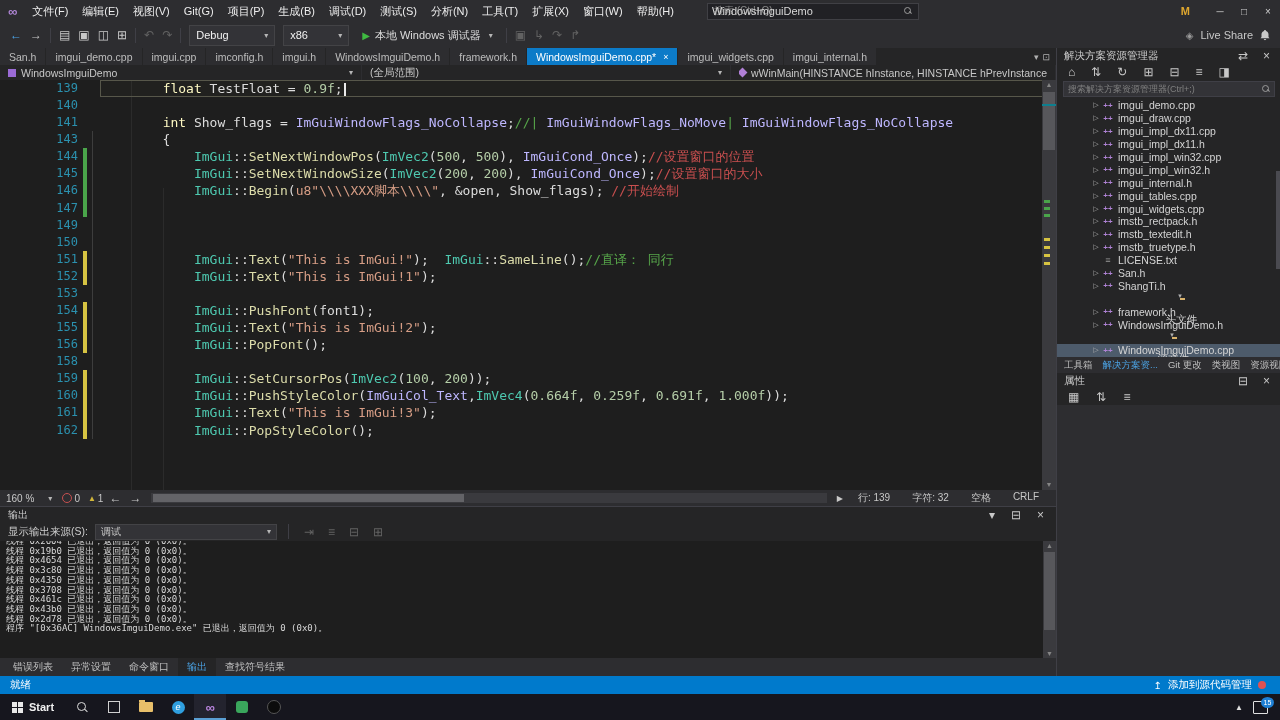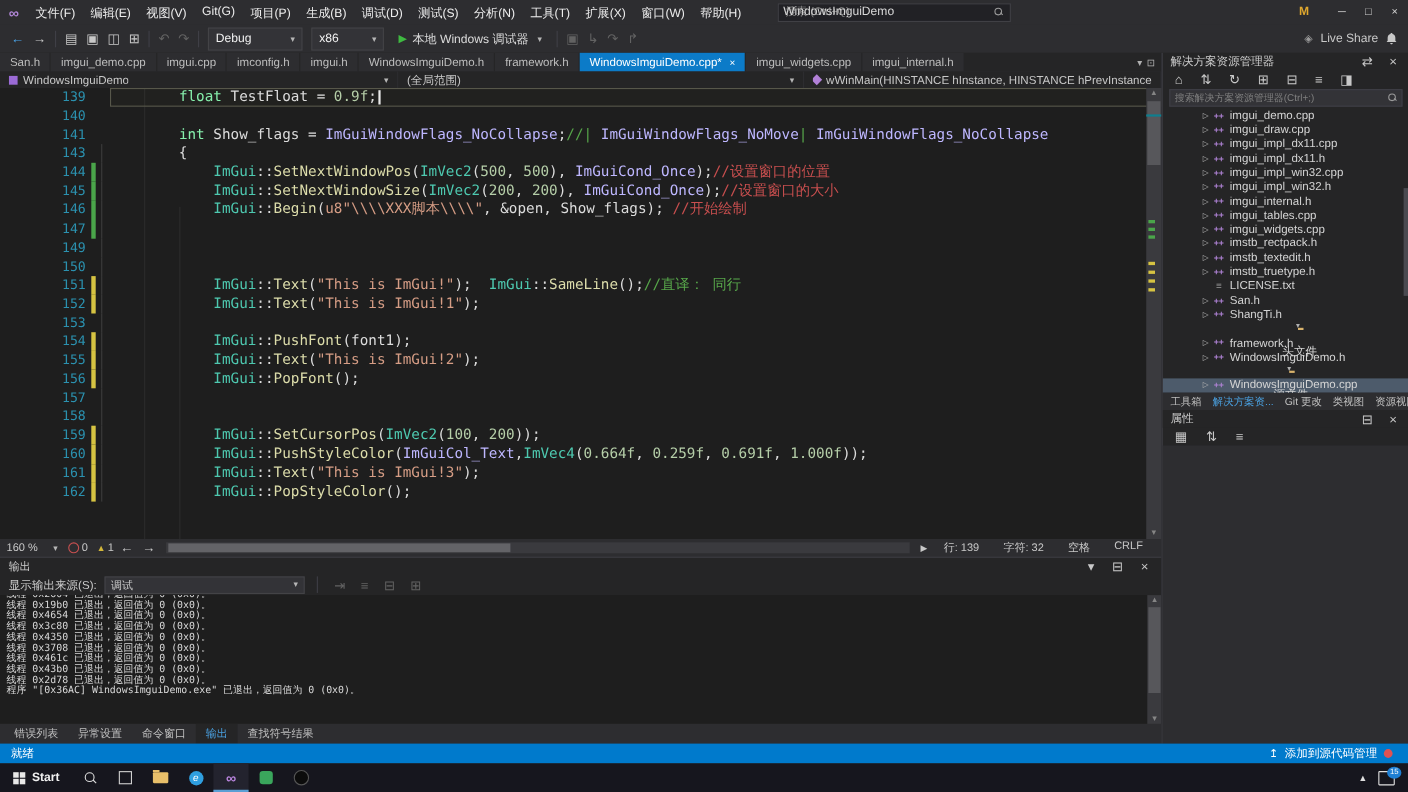--- a/index.html
+++ b/index.html
@@ -59,21 +59,21 @@
   .chg{flex:0 0 4px;margin-left:5px;}
   .chg-green{background:#4aa54a;}
   .chg-yellow{background:#d6c342;}
   .fold{flex:0 0 13px;position:relative;}
   .fold-box{position:absolute;left:1px;top:4px;width:9px;height:9px;border:1px solid #858585;background:#1e1e1e;
     color:#c8c8c8;font-size:9px;line-height:8px;text-align:center;}
   .fold-line::after{content:'';position:absolute;left:5px;top:0;bottom:0;width:1px;background:#3d3d3d;}
   .code-text{flex:1;white-space:pre;font-size:13px;color:#dcdcdc;}
   .current-line .code-text{outline:1px solid #57574a;outline-offset:-1px;background:rgba(90,90,50,0.07);}
   .caret{display:inline-block;width:2px;height:13px;background:#eaeaea;vertical-align:middle;margin-left:1px;}
-  .tk-pl{color:#dcdcdc}.tk-kw{color:#86efac}.tk-ctl{color:#cc6666}.tk-typ{color:#4ec9b0}.tk-fn{color:#dcdcaa}
+  .tk-pl{color:#dcdcdc}.tk-kw{color:#fef9c3}.tk-ctl{color:#cc6666}.tk-typ{color:#4ec9b0}.tk-fn{color:#dcdcaa}
   .tk-num{color:#b5cea8}.tk-str{color:#d69d85}.tk-enm{color:#beb7ff}.tk-cmr{color:#c94f4f}.tk-cmg{color:#57a64a}
   #vscroll{position:absolute;top:80px;left:1042px;width:14px;height:410px;background:#3a3a3e;}
   #vscroll .sb-arrow{display:block;text-align:center;color:#858585;font-size:7px;line-height:10px;}
   #vscroll .sb-arrow.bottom{position:absolute;bottom:0;left:0;right:0;}
   .vthumb{position:absolute;top:12px;left:1px;width:12px;height:58px;background:#57575b;}
   .mk{position:absolute;left:2px;width:6px;height:3px;}
   .mk.g{background:#4aa54a}.mk.y{background:#d6c342}
   .mk.c{left:0;width:14px;height:2px;background:#0e7f8f;}
 
   
@@ -403,26 +403,20 @@
           <span class="fold fold-line"></span>
           <span class="code-text"><span class="tk-pl">            </span><span class="tk-typ">ImGui</span><span class="tk-pl">::</span><span class="tk-fn">Text</span><span class="tk-pl">(</span><span class="tk-str">"This is ImGui!2"</span><span class="tk-pl">);</span></span>
         </div>
         <div class="code-line">
           <span class="line-num">156</span>
           <span class="chg chg-yellow"></span>
           <span class="fold fold-line"></span>
           <span class="code-text"><span class="tk-pl">            </span><span class="tk-typ">ImGui</span><span class="tk-pl">::</span><span class="tk-fn">PopFont</span><span class="tk-pl">();</span></span>
         </div>
         <div class="code-line">
-          <span class="line-num">157</span>
-          <span class="chg"></span>
-          <span class="fold fold-line"></span>
-          <span class="code-text"></span>
-        </div>
-        <div class="code-line">
           <span class="line-num">158</span>
           <span class="chg"></span>
           <span class="fold fold-line"></span>
           <span class="code-text"></span>
         </div>
         <div class="code-line">
           <span class="line-num">159</span>
           <span class="chg chg-yellow"></span>
           <span class="fold fold-line"></span>
           <span class="code-text"><span class="tk-pl">            </span><span class="tk-typ">ImGui</span><span class="tk-pl">::</span><span class="tk-fn">SetCursorPos</span><span class="tk-pl">(</span><span class="tk-typ">ImVec2</span><span class="tk-pl">(</span><span class="tk-num">100</span><span class="tk-pl">, </span><span class="tk-num">200</span><span class="tk-pl">));</span></span>

